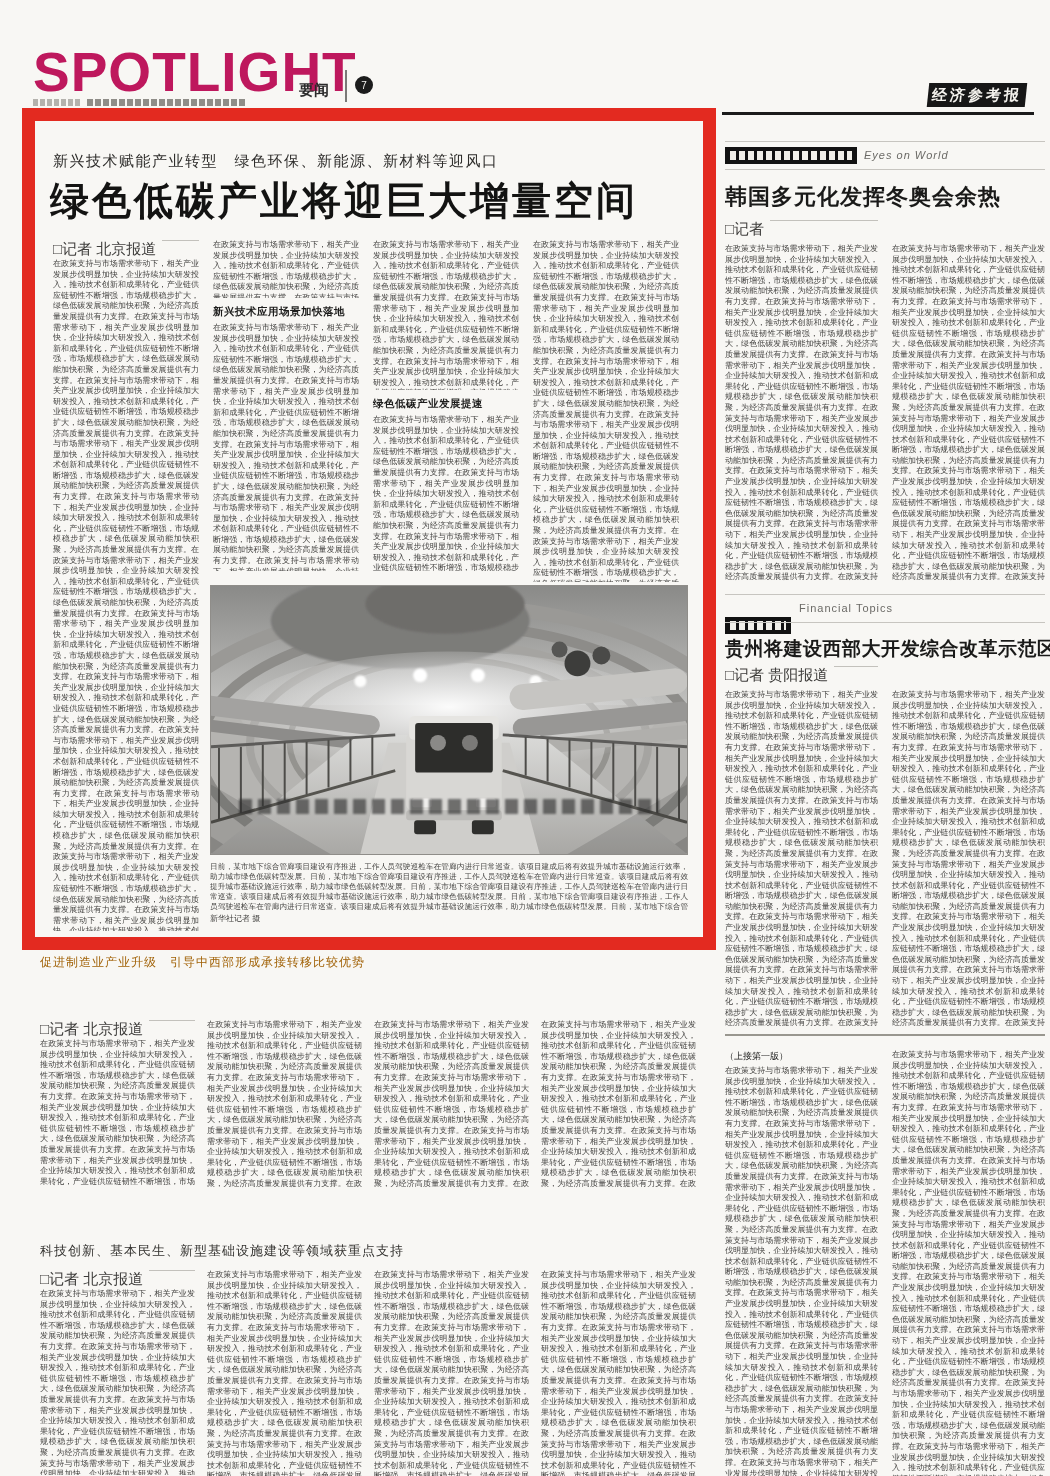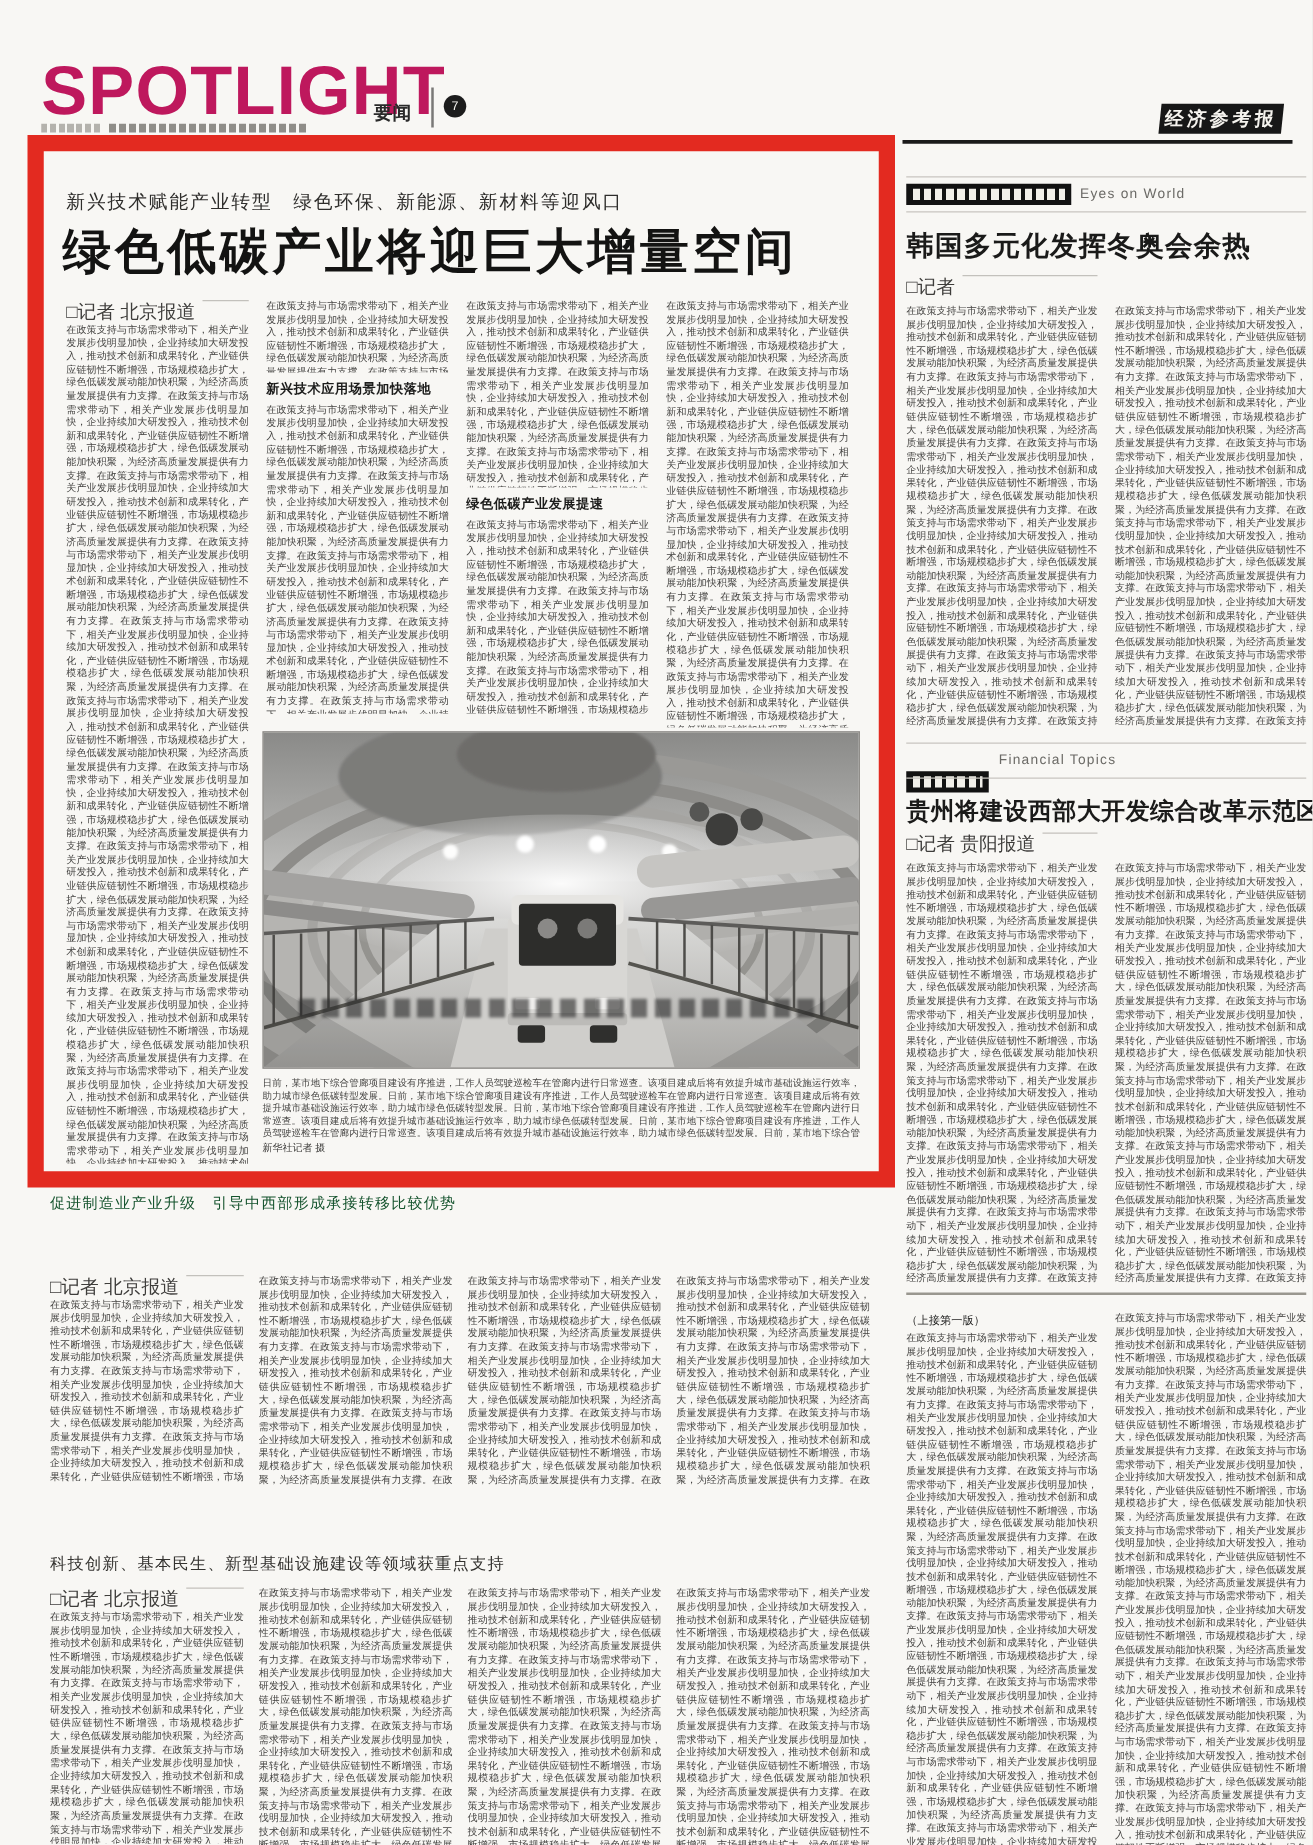--- a/index.html
+++ b/index.html
@@ -24,21 +24,21 @@
   
   .red-box { border:13px solid #e32a20; background:rgba(0,0,0,0); }
 
   
   .kicker { font-size:15px; color:#2e2d2b; letter-spacing:1.5px; white-space:nowrap; filter:blur(.3px); }
   .headline-xl { font-size:39px; font-weight:bold; color:#131312; letter-spacing:3px; white-space:nowrap; }
   .headline-lg { font-size:31px; font-weight:bold; color:#161615; letter-spacing:2px; white-space:nowrap; }
   .headline-md { font-size:22px; font-weight:bold; color:#1a1a19; letter-spacing:1px; white-space:nowrap; }
   .headline-sm { font-size:19px; font-weight:bold; color:#1a1a19; letter-spacing:.5px; white-space:nowrap; }
   .subtitle { font-size:13px; color:#33322f; letter-spacing:1px; filter:blur(.25px); }
-  .kicker-sm { font-size:12px; color:#14532d; letter-spacing:1px; filter:blur(.35px); }
+  .kicker-sm { font-size:12px; color:#a16207; letter-spacing:1px; filter:blur(.35px); }
 
   .greek { font-size:8px; line-height:10.6px; color:#454442; text-align:justify; word-break:break-all;
            overflow:hidden; filter:blur(.34px); }
   .greek-sm { font-size:7.6px; line-height:10px; }
   .byline { display:flex; align-items:flex-start; font-size:15px; color:#3e3d3b; white-space:nowrap;
             filter:blur(.28px); height:15px; margin-bottom:4px; }
   .byline .rule { flex:1; border-bottom:1px solid #c3c1bc; margin:0 0 2px 6px; }
   .subhead { font-weight:bold; font-size:10.5px; color:#1d1d1c; line-height:13px; margin:7px 0 5px;
              filter:blur(.28px); letter-spacing:.5px; }
 
@@ -211,21 +211,21 @@
         <i class="rule"></i>
     </div>
     <div class="greek" style="height:186px;">在政策支持与市场需求带动下，相关产业发展步伐明显加快，企业持续加大研发投入，推动技术创新和成果转化，产业链供应链韧性不断增强，市场规模稳步扩大，绿色低碳发展动能加快积聚，为经济高质量发展提供有力支撑。在政策支持与市场需求带动下，相关产业发展步伐明显加快，企业持续加大研发投入，推动技术创新和成果转化，产业链供应链韧性不断增强，市场规模稳步扩大，绿色低碳发展动能加快积聚，为经济高质量发展提供有力支撑。在政策支持与市场需求带动下，相关产业发展步伐明显加快，企业持续加大研发投入，推动技术创新和成果转化，产业链供应链韧性不断增强，市场规模稳步扩大，绿色低碳发展动能加快积聚，为经济高质量发展提供有力支撑。在政策支持与市场需求带动下，相关产业发展步伐明显加快，企业持续加大研发投入，推动技术创新和成果转化，产业链供应链韧性不断增强，市场规模稳步扩大，绿色低碳发展动能加快积聚，为经济高质量发展提供有力支撑。在政策支持与市场需求带动下，相关产业发展步伐明显加快，企业持续加大研发投入，推动技术创新和成果转化，产业链供应链韧性不断增强，市场规模稳步扩大，绿色低碳发展动能加快积聚，为经济高质量发展提供有力支撑。</div>
   </div>
   <div class="abs greek" style="left:207px;top:1270px;width:155px;height:206px;">在政策支持与市场需求带动下，相关产业发展步伐明显加快，企业持续加大研发投入，推动技术创新和成果转化，产业链供应链韧性不断增强，市场规模稳步扩大，绿色低碳发展动能加快积聚，为经济高质量发展提供有力支撑。在政策支持与市场需求带动下，相关产业发展步伐明显加快，企业持续加大研发投入，推动技术创新和成果转化，产业链供应链韧性不断增强，市场规模稳步扩大，绿色低碳发展动能加快积聚，为经济高质量发展提供有力支撑。在政策支持与市场需求带动下，相关产业发展步伐明显加快，企业持续加大研发投入，推动技术创新和成果转化，产业链供应链韧性不断增强，市场规模稳步扩大，绿色低碳发展动能加快积聚，为经济高质量发展提供有力支撑。在政策支持与市场需求带动下，相关产业发展步伐明显加快，企业持续加大研发投入，推动技术创新和成果转化，产业链供应链韧性不断增强，市场规模稳步扩大，绿色低碳发展动能加快积聚，为经济高质量发展提供有力支撑。在政策支持与市场需求带动下，相关产业发展步伐明显加快，企业持续加大研发投入，推动技术创新和成果转化，产业链供应链韧性不断增强，市场规模稳步扩大，绿色低碳发展动能加快积聚，为经济高质量发展提供有力支撑。</div>
   <div class="abs greek" style="left:374px;top:1270px;width:155px;height:206px;">在政策支持与市场需求带动下，相关产业发展步伐明显加快，企业持续加大研发投入，推动技术创新和成果转化，产业链供应链韧性不断增强，市场规模稳步扩大，绿色低碳发展动能加快积聚，为经济高质量发展提供有力支撑。在政策支持与市场需求带动下，相关产业发展步伐明显加快，企业持续加大研发投入，推动技术创新和成果转化，产业链供应链韧性不断增强，市场规模稳步扩大，绿色低碳发展动能加快积聚，为经济高质量发展提供有力支撑。在政策支持与市场需求带动下，相关产业发展步伐明显加快，企业持续加大研发投入，推动技术创新和成果转化，产业链供应链韧性不断增强，市场规模稳步扩大，绿色低碳发展动能加快积聚，为经济高质量发展提供有力支撑。在政策支持与市场需求带动下，相关产业发展步伐明显加快，企业持续加大研发投入，推动技术创新和成果转化，产业链供应链韧性不断增强，市场规模稳步扩大，绿色低碳发展动能加快积聚，为经济高质量发展提供有力支撑。在政策支持与市场需求带动下，相关产业发展步伐明显加快，企业持续加大研发投入，推动技术创新和成果转化，产业链供应链韧性不断增强，市场规模稳步扩大，绿色低碳发展动能加快积聚，为经济高质量发展提供有力支撑。</div>
   <div class="abs greek" style="left:541px;top:1270px;width:155px;height:206px;">在政策支持与市场需求带动下，相关产业发展步伐明显加快，企业持续加大研发投入，推动技术创新和成果转化，产业链供应链韧性不断增强，市场规模稳步扩大，绿色低碳发展动能加快积聚，为经济高质量发展提供有力支撑。在政策支持与市场需求带动下，相关产业发展步伐明显加快，企业持续加大研发投入，推动技术创新和成果转化，产业链供应链韧性不断增强，市场规模稳步扩大，绿色低碳发展动能加快积聚，为经济高质量发展提供有力支撑。在政策支持与市场需求带动下，相关产业发展步伐明显加快，企业持续加大研发投入，推动技术创新和成果转化，产业链供应链韧性不断增强，市场规模稳步扩大，绿色低碳发展动能加快积聚，为经济高质量发展提供有力支撑。在政策支持与市场需求带动下，相关产业发展步伐明显加快，企业持续加大研发投入，推动技术创新和成果转化，产业链供应链韧性不断增强，市场规模稳步扩大，绿色低碳发展动能加快积聚，为经济高质量发展提供有力支撑。在政策支持与市场需求带动下，相关产业发展步伐明显加快，企业持续加大研发投入，推动技术创新和成果转化，产业链供应链韧性不断增强，市场规模稳步扩大，绿色低碳发展动能加快积聚，为经济高质量发展提供有力支撑。</div>
 
   <div class="abs hairline" style="left:725px;top:141px;width:320px;"></div>
   <div class="abs label-box" style="left:725px;top:147px;width:132px;height:17px;"></div>
-  <div class="abs label-en" style="left:864px;top:149px;">Eyes on World</div>
+  <div class="abs label-en" style="left:864px;top:149px;font-style:italic;">Eyes on World</div>
   <div class="abs hairline" style="left:725px;top:169px;width:320px;"></div>
 
   <div class="abs headline-md" style="left:725px;top:182px;">韩国多元化发挥冬奥会余热</div>
   <div class="abs" style="left:725px;top:220px;width:153px;">
     <div class="byline">
       <span>□记者</span>
         <i class="rule"></i>
     </div>
   </div>
   <div class="abs greek" style="left:725px;top:244px;width:153px;height:338px;">在政策支持与市场需求带动下，相关产业发展步伐明显加快，企业持续加大研发投入，推动技术创新和成果转化，产业链供应链韧性不断增强，市场规模稳步扩大，绿色低碳发展动能加快积聚，为经济高质量发展提供有力支撑。在政策支持与市场需求带动下，相关产业发展步伐明显加快，企业持续加大研发投入，推动技术创新和成果转化，产业链供应链韧性不断增强，市场规模稳步扩大，绿色低碳发展动能加快积聚，为经济高质量发展提供有力支撑。在政策支持与市场需求带动下，相关产业发展步伐明显加快，企业持续加大研发投入，推动技术创新和成果转化，产业链供应链韧性不断增强，市场规模稳步扩大，绿色低碳发展动能加快积聚，为经济高质量发展提供有力支撑。在政策支持与市场需求带动下，相关产业发展步伐明显加快，企业持续加大研发投入，推动技术创新和成果转化，产业链供应链韧性不断增强，市场规模稳步扩大，绿色低碳发展动能加快积聚，为经济高质量发展提供有力支撑。在政策支持与市场需求带动下，相关产业发展步伐明显加快，企业持续加大研发投入，推动技术创新和成果转化，产业链供应链韧性不断增强，市场规模稳步扩大，绿色低碳发展动能加快积聚，为经济高质量发展提供有力支撑。在政策支持与市场需求带动下，相关产业发展步伐明显加快，企业持续加大研发投入，推动技术创新和成果转化，产业链供应链韧性不断增强，市场规模稳步扩大，绿色低碳发展动能加快积聚，为经济高质量发展提供有力支撑。在政策支持与市场需求带动下，相关产业发展步伐明显加快，企业持续加大研发投入，推动技术创新和成果转化，产业链供应链韧性不断增强，市场规模稳步扩大，绿色低碳发展动能加快积聚，为经济高质量发展提供有力支撑。</div>

